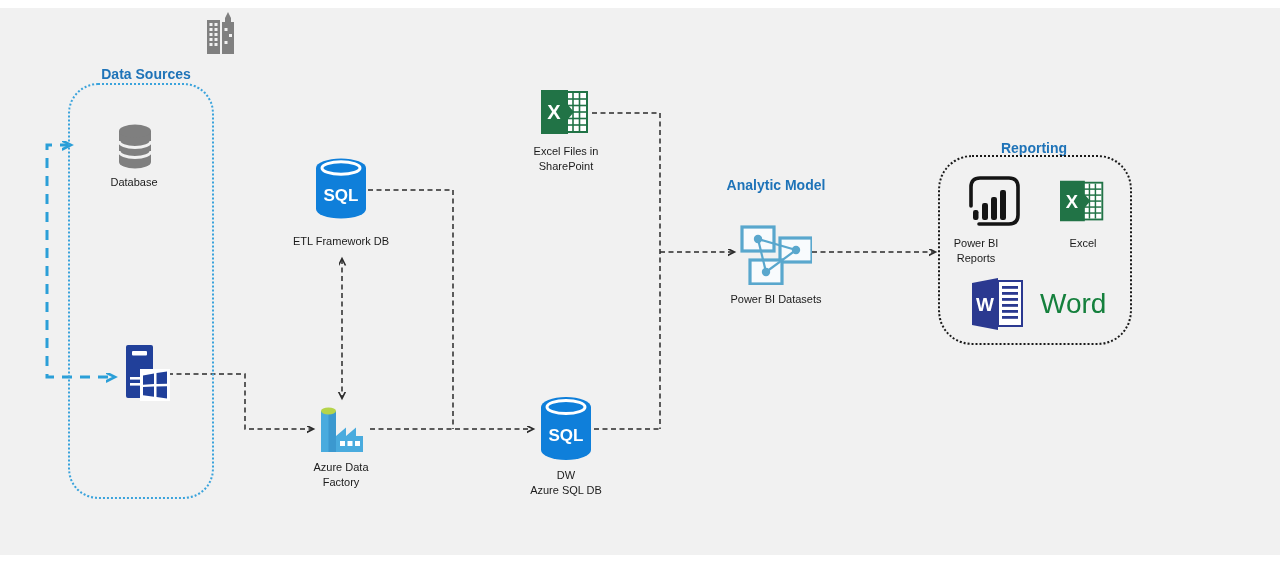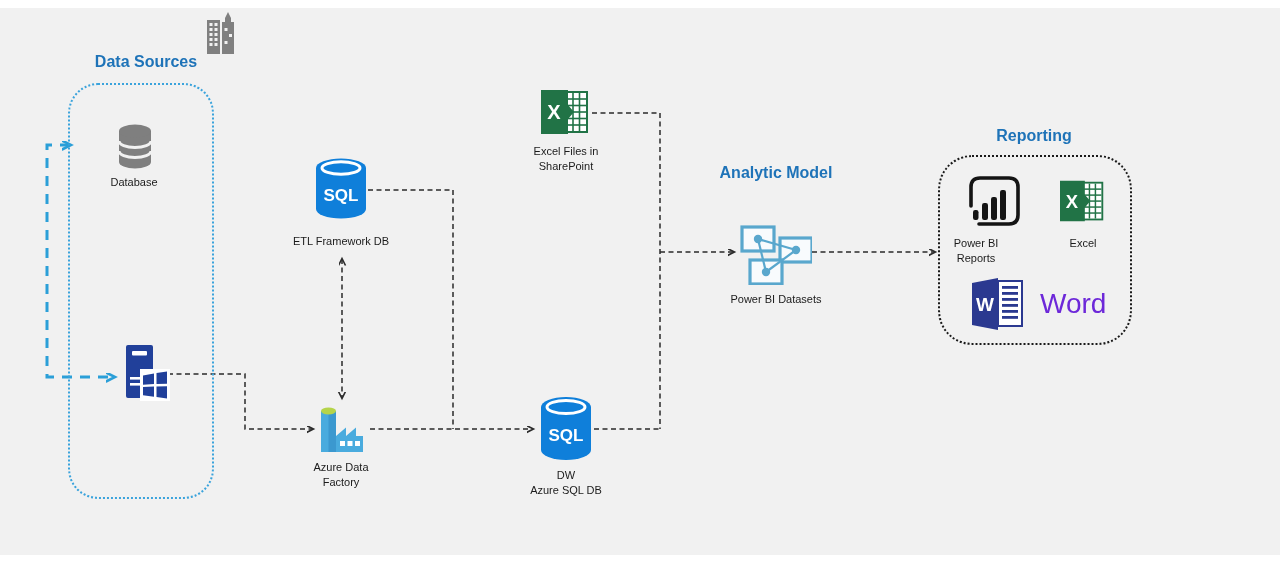--- a/index.html
+++ b/index.html
@@ -1,26 +1,26 @@
 <!DOCTYPE html>
 <html><head>
 <meta charset="utf-8">
 <style>
   html,body{margin:0;padding:0;background:#ffffff;}
   .stage{position:relative;width:1280px;height:570px;background:#ffffff;overflow:hidden;
          font-family:"Liberation Sans",sans-serif;}
   .canvas{position:absolute;left:0;top:8px;width:1280px;height:547px;background:#f1f1f1;}
   .abs{position:absolute;}
-  .title{position:absolute;transform:translateX(-50%);font-size:16px;font-weight:bold;
-         color:#1e73b8;white-space:nowrap;}
+  .title{position:absolute;transform:translateX(-50%);font-size:14px;font-weight:bold;
+         color:#1e73b8;white-space:nowrap;margin-top:13px;}
   .label{position:absolute;transform:translateX(-50%);text-align:center;font-size:11px;
          color:#1b1b1b;line-height:15px;white-space:nowrap;}
   .group-box{position:absolute;border:2px dotted #3aa3dc;border-radius:30px;}
   .report-box{position:absolute;border:2px dotted #1a1a1a;border-radius:34px;}
-  .word-text{position:absolute;font-size:28px;color:#6d28d9;white-space:nowrap;}
+  .word-text{position:absolute;font-size:28px;color:#15803d;white-space:nowrap;}
   svg{display:block;}
   .connector-layer{position:absolute;left:0;top:0;width:1280px;height:570px;pointer-events:none;}
 </style>
 </head>
 <body>
 
 <div class="stage">
   <div class="canvas"></div>
 
   <svg class="connector-layer" viewBox="0 0 1280 570" xmlns="http://www.w3.org/2000/svg">

